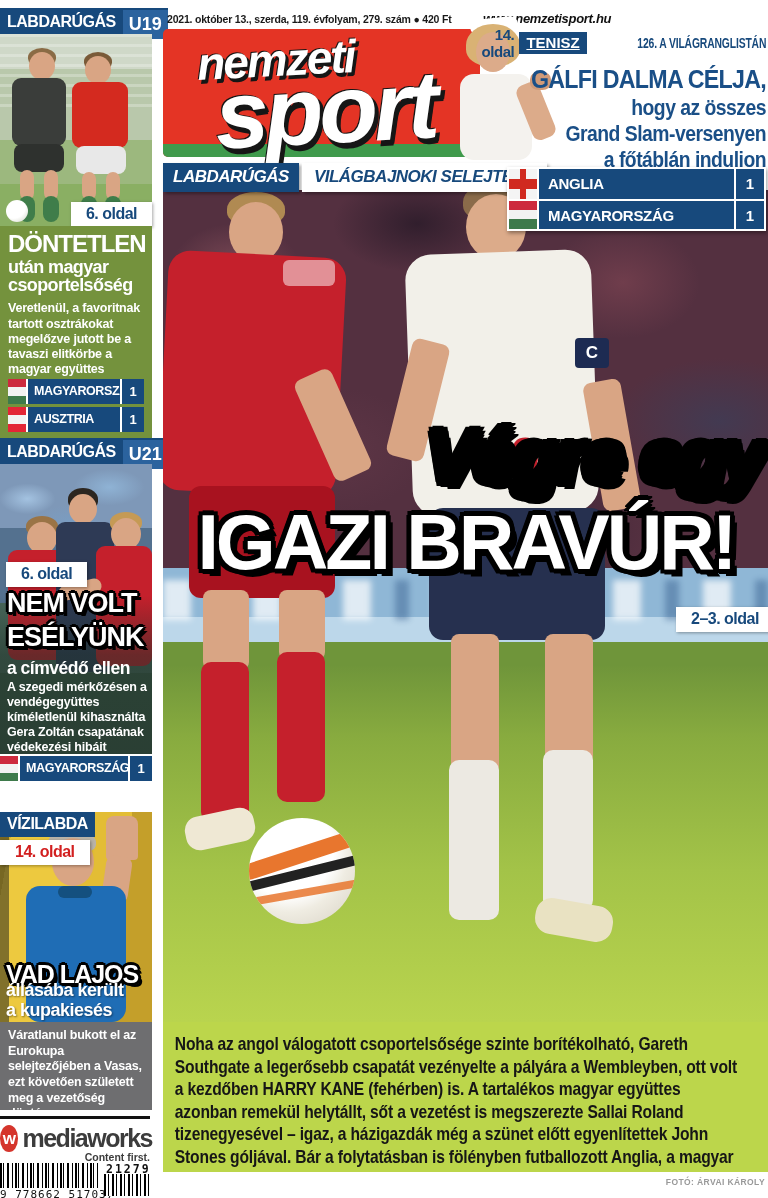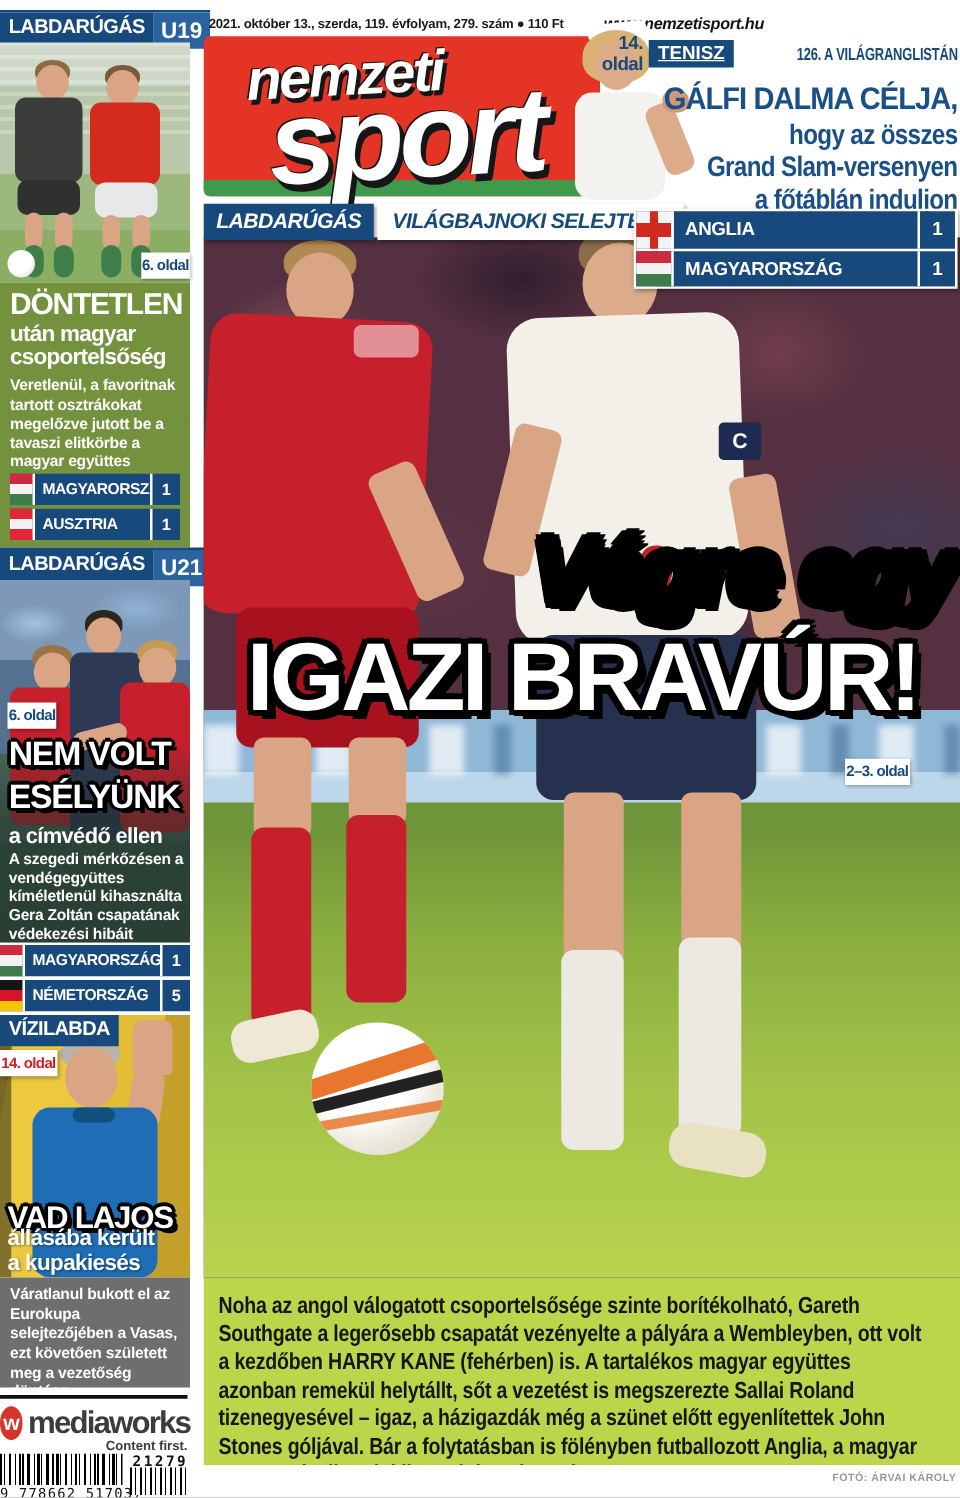--- a/index.html
+++ b/index.html
@@ -6,22 +6,22 @@
   html,body { background:#e9e9e9; }
   body { font-family:"Liberation Sans", sans-serif; }
   .page { position:relative; width:768px; height:1198px; background:#fff; overflow:hidden; margin:0 auto; }
   .abs { position:absolute; }
 
   
   .tagrow { position:absolute; display:flex; align-items:stretch; border-top:2px solid #17497c; }
   .tagbox { background:#17497c; color:#fff; font-weight:800; font-size:16px; letter-spacing:-0.5px;
             padding:3px 7px 4px; white-space:nowrap; }
   .badgebox { background:#2b639e; color:#fff; font-weight:800; font-size:18px; padding:4px 6px; white-space:nowrap; }
-  .pageref { background:#fff; color:#17497c; font-weight:800; font-size:12px; letter-spacing:-0.5px;
-             padding:3px 1px 4px; box-shadow:1px 1px 3px rgba(0,0,0,.35); white-space:nowrap; }
+  .pageref { background:#fff; color:#17497c; font-weight:800; font-size:16px; letter-spacing:-0.5px;
+             padding:3px 15px 4px; box-shadow:1px 1px 3px rgba(0,0,0,.35); white-space:nowrap; }
   .ol { font-weight:900; line-height:1; white-space:nowrap; }
   .ol-w { color:#fff; }
   .ol-y { color:#000000; }
   .sh-lg { text-shadow:-4px -4px 0 #000,4px -4px 0 #000,-4px 4px 0 #000,4px 4px 0 #000,
            -5px 0 0 #000,5px 0 0 #000,0 -5px 0 #000,0 5px 0 #000,7px 7px 0 #000; }
   .sh-sm { text-shadow:-2px -2px 0 #000,2px -2px 0 #000,-2px 2px 0 #000,2px 2px 0 #000,
            -3px 0 0 #000,3px 0 0 #000,0 -3px 0 #000,0 3px 0 #000,4px 4px 0 #000; }
 
   .flag { flex:0 0 20px; width:20px; border-right:2px solid #fff; }
   .flag-hu { background:linear-gradient(to bottom,#cd2a3e 0 33%,#f2f2f2 33% 66%,#3e7a4b 66% 100%); }
@@ -275,25 +275,20 @@
       <div class="sub-u21" style="top:194px;">a címvédő ellen</div>
       <div class="body-u21" style="top:216px;">A szegedi mérkőzésen a vendégegyüttes kíméletlenül kihasználta Gera Zoltán csapatának védekezési hibáit</div>
     </div>
 
     <div class="scores-u21">
       <div class="srow-sm">
         <span class="flag flag-hu"></span>
         <span class="sname">MAGYARORSZÁG</span>
         <span class="sval">1</span>
       </div>
-      <div class="srow-sm">
-        <span class="flag flag-de"></span>
-        <span class="sname">NÉMETORSZÁG</span>
-        <span class="sval">5</span>
-      </div>
     </div>
 
     <div class="photo photo-viz">
       <div class="pillar"></div>
 
       <div class="p-hair" style="left:48px;top:18px;width:48px;height:24px;background:#b9b3a8;"></div>
       <div class="p-head" style="left:52px;top:26px;width:42px;height:48px;"></div>
       <div class="p-limb skin" style="left:106px;top:4px;width:32px;height:44px;border-radius:8px 8px 4px 4px;"></div>
       <div class="p-limb skin" style="left:104px;top:44px;width:26px;height:46px;transform:rotate(8deg);"></div>
       <div class="p-torso" style="left:26px;top:74px;width:100px;height:136px;background:#1f6db5;border-radius:14px;"></div>
@@ -321,21 +316,21 @@
     <div class="brandtag">Content first.</div>
     <div class="barcode"></div>
     <div class="barcode-digits">9 778662 517037</div>
     <div class="issuecode">21279</div>
     <div class="minibar"></div>
   </aside>
 
   <main class="main">
 
     <div class="dateline">
-      <span class="dl"><span>2021. október 13., szerda, 119. évfolyam, 279. szám</span> <span>●</span> <b>110 Ft</b></span>
+      <span class="dl"><span>2021. október 13., szerda, 119. évfolyam, 279. szám</span> <span>●</span> <b>420 Ft</b></span>
     </div>
     <div class="website">www.nemzetisport.hu</div>
 
     <div class="logo">
       <div class="greenbar"></div>
       <div class="w1">nemzeti</div>
       <div class="w2">sport</div>
     </div>
 
     <div class="tennis">

